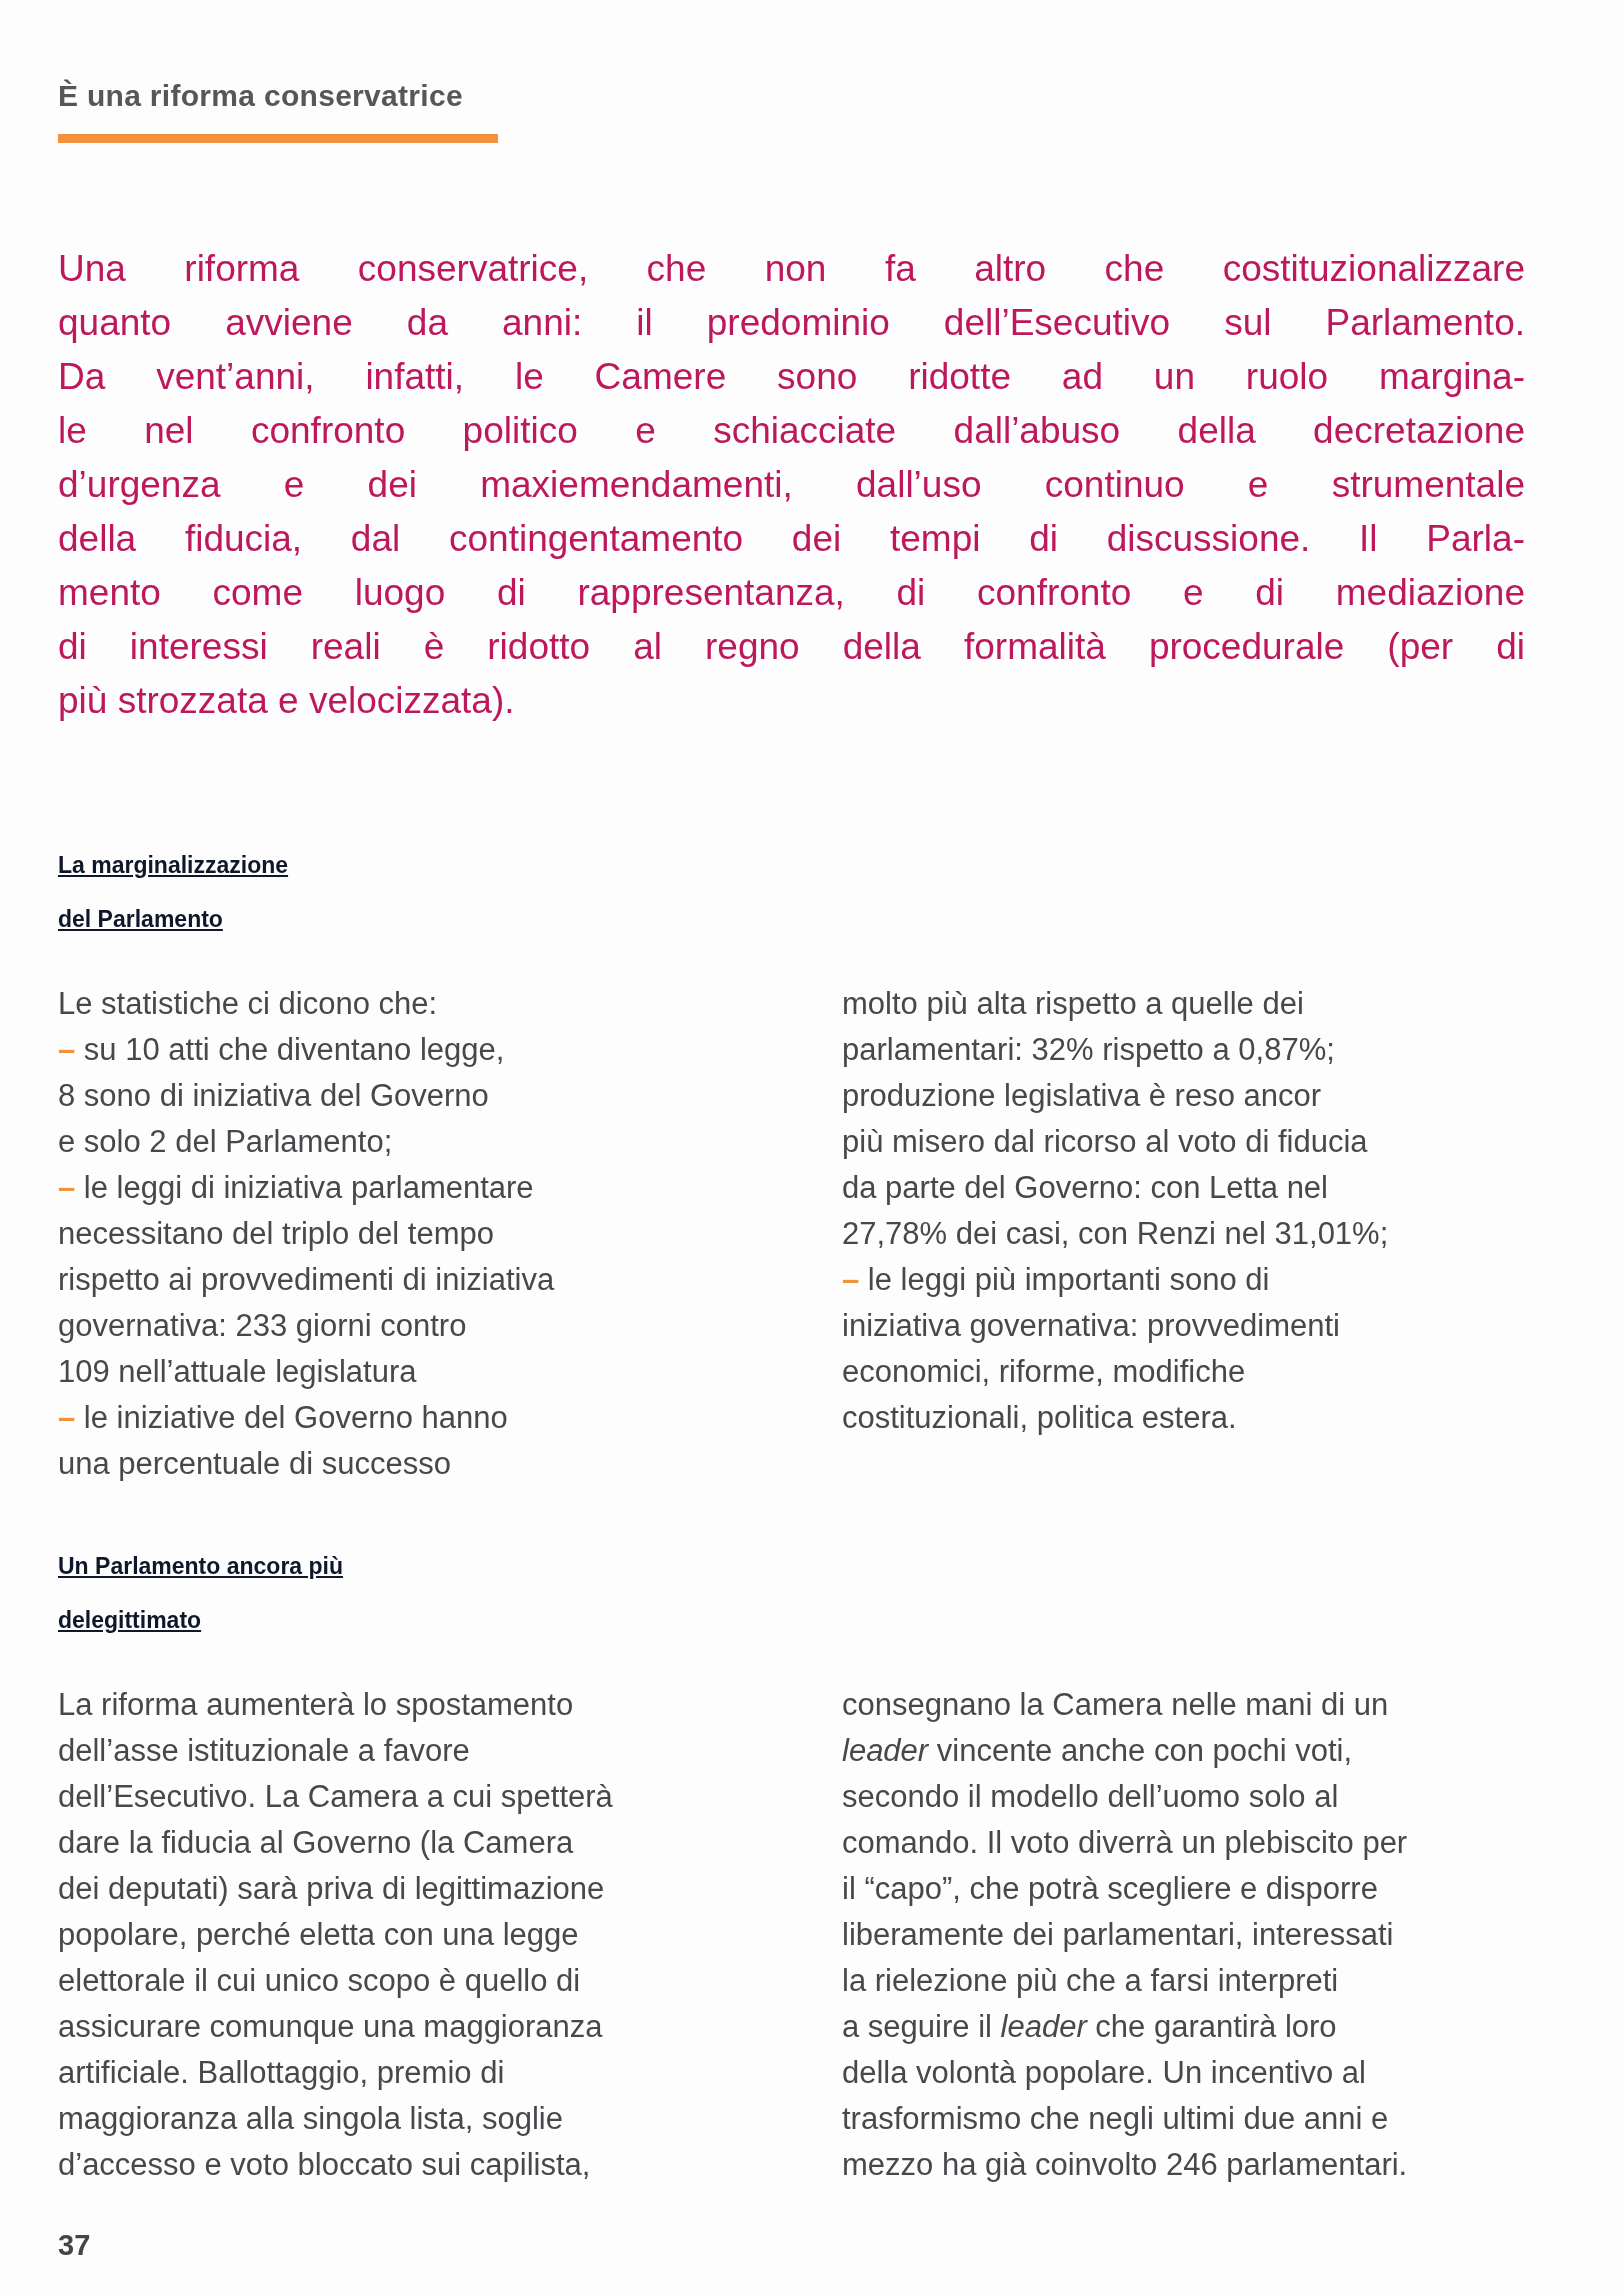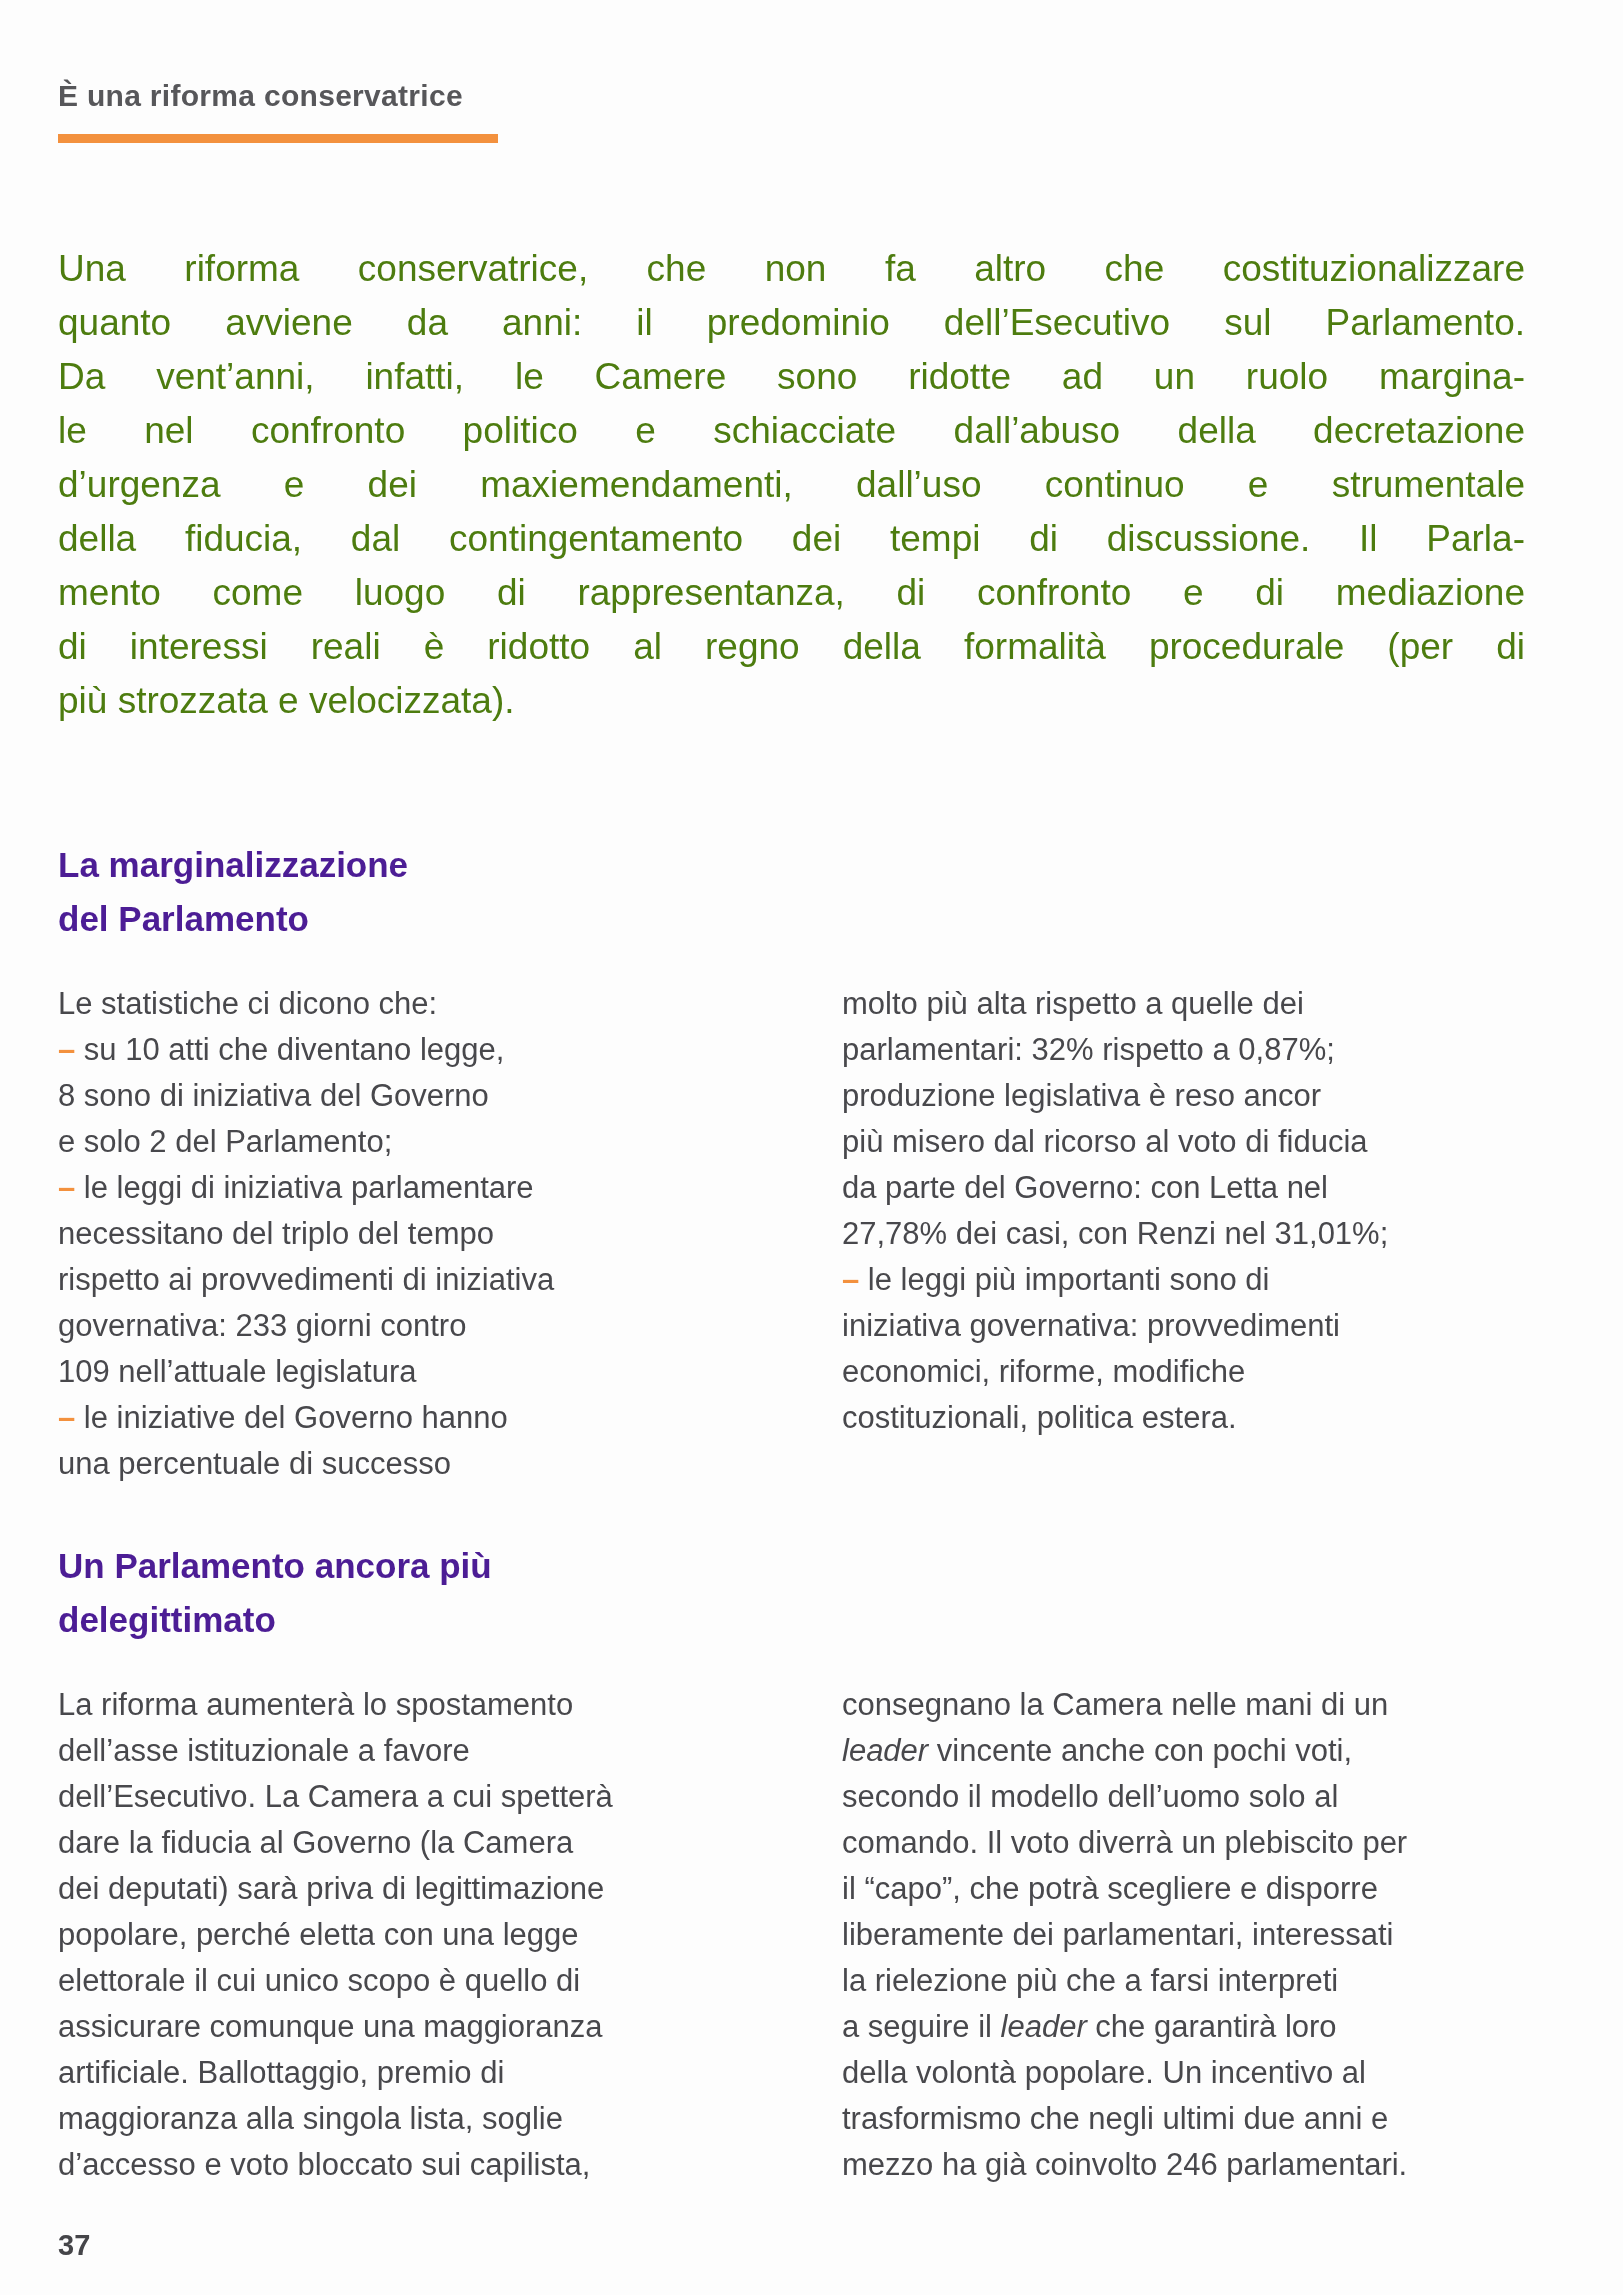--- a/index.html
+++ b/index.html
@@ -28,32 +28,33 @@
     background: #f3913e;
     margin-top: 19.6px;
   }
 
   
   .intro {
     margin: 99px 0 0 0;
     font-size: 37px;
     line-height: 54px;
     font-weight: 400;
-    color: #4d7c0f;
+    color: #be185d;
   }
   .jline { text-align: justify; text-align-last: justify; }
   .jline:last-child { text-align-last: left; }
 
   
   h2.sec {
     margin: 110px 0 0 0;
-    font-size: 35px;
+    font-size: 23px;
     line-height: 54px;
     font-weight: 700;
-    color: #4c1d95;
+    color: #0f172a;
+    text-decoration: underline;
   }
   section.s2 h2.sec { margin-top: 52px; }
 
   
   .cols {
     margin-top: 35px;
     display: grid;
     grid-template-columns: 1fr 1fr;
     column-gap: 101px;
   }

